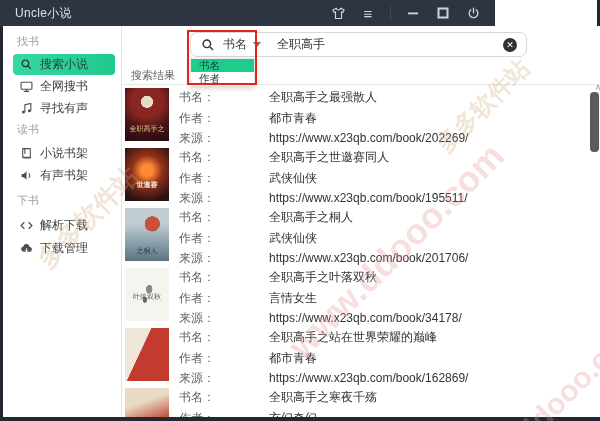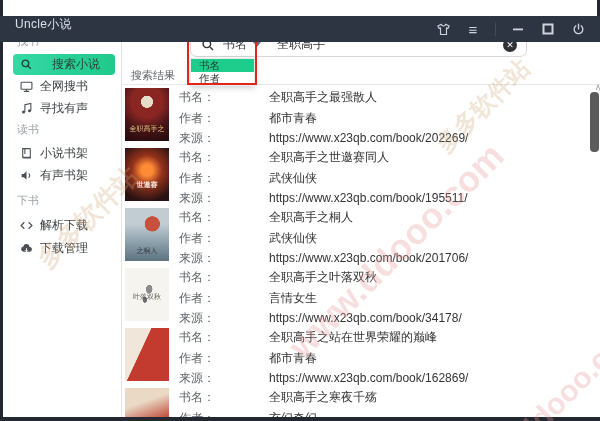--- a/index.html
+++ b/index.html
@@ -1,35 +1,35 @@
 <!DOCTYPE html>
 <html><head>
 <meta charset="utf-8">
 <style>
   * { margin:0; padding:0; box-sizing:border-box; }
   html,body { width:600px; height:421px; overflow:hidden; font-family:"Liberation Sans","DejaVu Sans",sans-serif; }
   #app { position:absolute; inset:0; width:600px; height:421px; background:#fff;
          border-left:3px solid #23272f; border-right:3px solid #23272f; border-bottom:4px solid #23272f; }
 
   
-  .titlebar { position:absolute; left:-3px; top:16px; width:600px; height:26px; background:#2e3542;
-              display:flex; z-index:40; }
+  .titlebar { position:absolute; left:-3px; top:0; width:495px; height:26px; background:#2e3542;
+              display:flex; align-items:center; z-index:40; }
   .tb-title { color:#dde2ea; font-size:12px; margin-left:15px; letter-spacing:.3px; }
   .tb-right { margin-left:auto; display:flex; align-items:center; gap:14px; padding-right:14px; }
   .tb-btn { width:16px; height:16px; display:flex; align-items:center; justify-content:center; color:#cfd4dc; cursor:pointer; }
   .tb-sep { width:1px; height:14px; background:#55607080; }
 
   
   .sidebar { position:absolute; left:0; top:26px; width:119px; height:391px; background:#fff;
              border-right:1px solid #e4e4e4; z-index:5; }
   .side-header { position:absolute; left:14px; font-size:11px; color:#9aa0a6; }
   .side-item { position:absolute; left:10px; width:102px; height:21px; display:flex; align-items:center;
                border-radius:4px; cursor:pointer; color:#3c4043; font-size:12px; padding-left:7px; }
   .side-item .si-icon { width:13px; height:13px; margin-right:7px; flex:0 0 13px; color:#4a4f55; }
-  .side-item.active { background:linear-gradient(90deg,#36d8a4,#1fc98b); color:#23443a;gap:12px; }
+  .side-item.active { background:linear-gradient(90deg,#36d8a4,#1fc98b); color:#23443a; }
   .side-item.active .si-icon { color:#23443a; }
 
   
   .main { position:absolute; left:120px; top:26px; width:477px; height:391px; background:#fff; overflow:hidden; }
 
   .search-box { position:absolute; left:67px; top:6px; width:337px; height:25px; background:#fff;
                 border:1px solid #d8d8d8; border-radius:7px; display:flex; align-items:center; }
   .sb-icon { width:14px; height:14px; margin-left:10px; color:#333; flex:0 0 14px; }
   .sb-selector { display:flex; align-items:center; margin-left:8px; cursor:pointer; }
   .sb-selector .sel-label { font-size:12px; color:#3c4043; }

